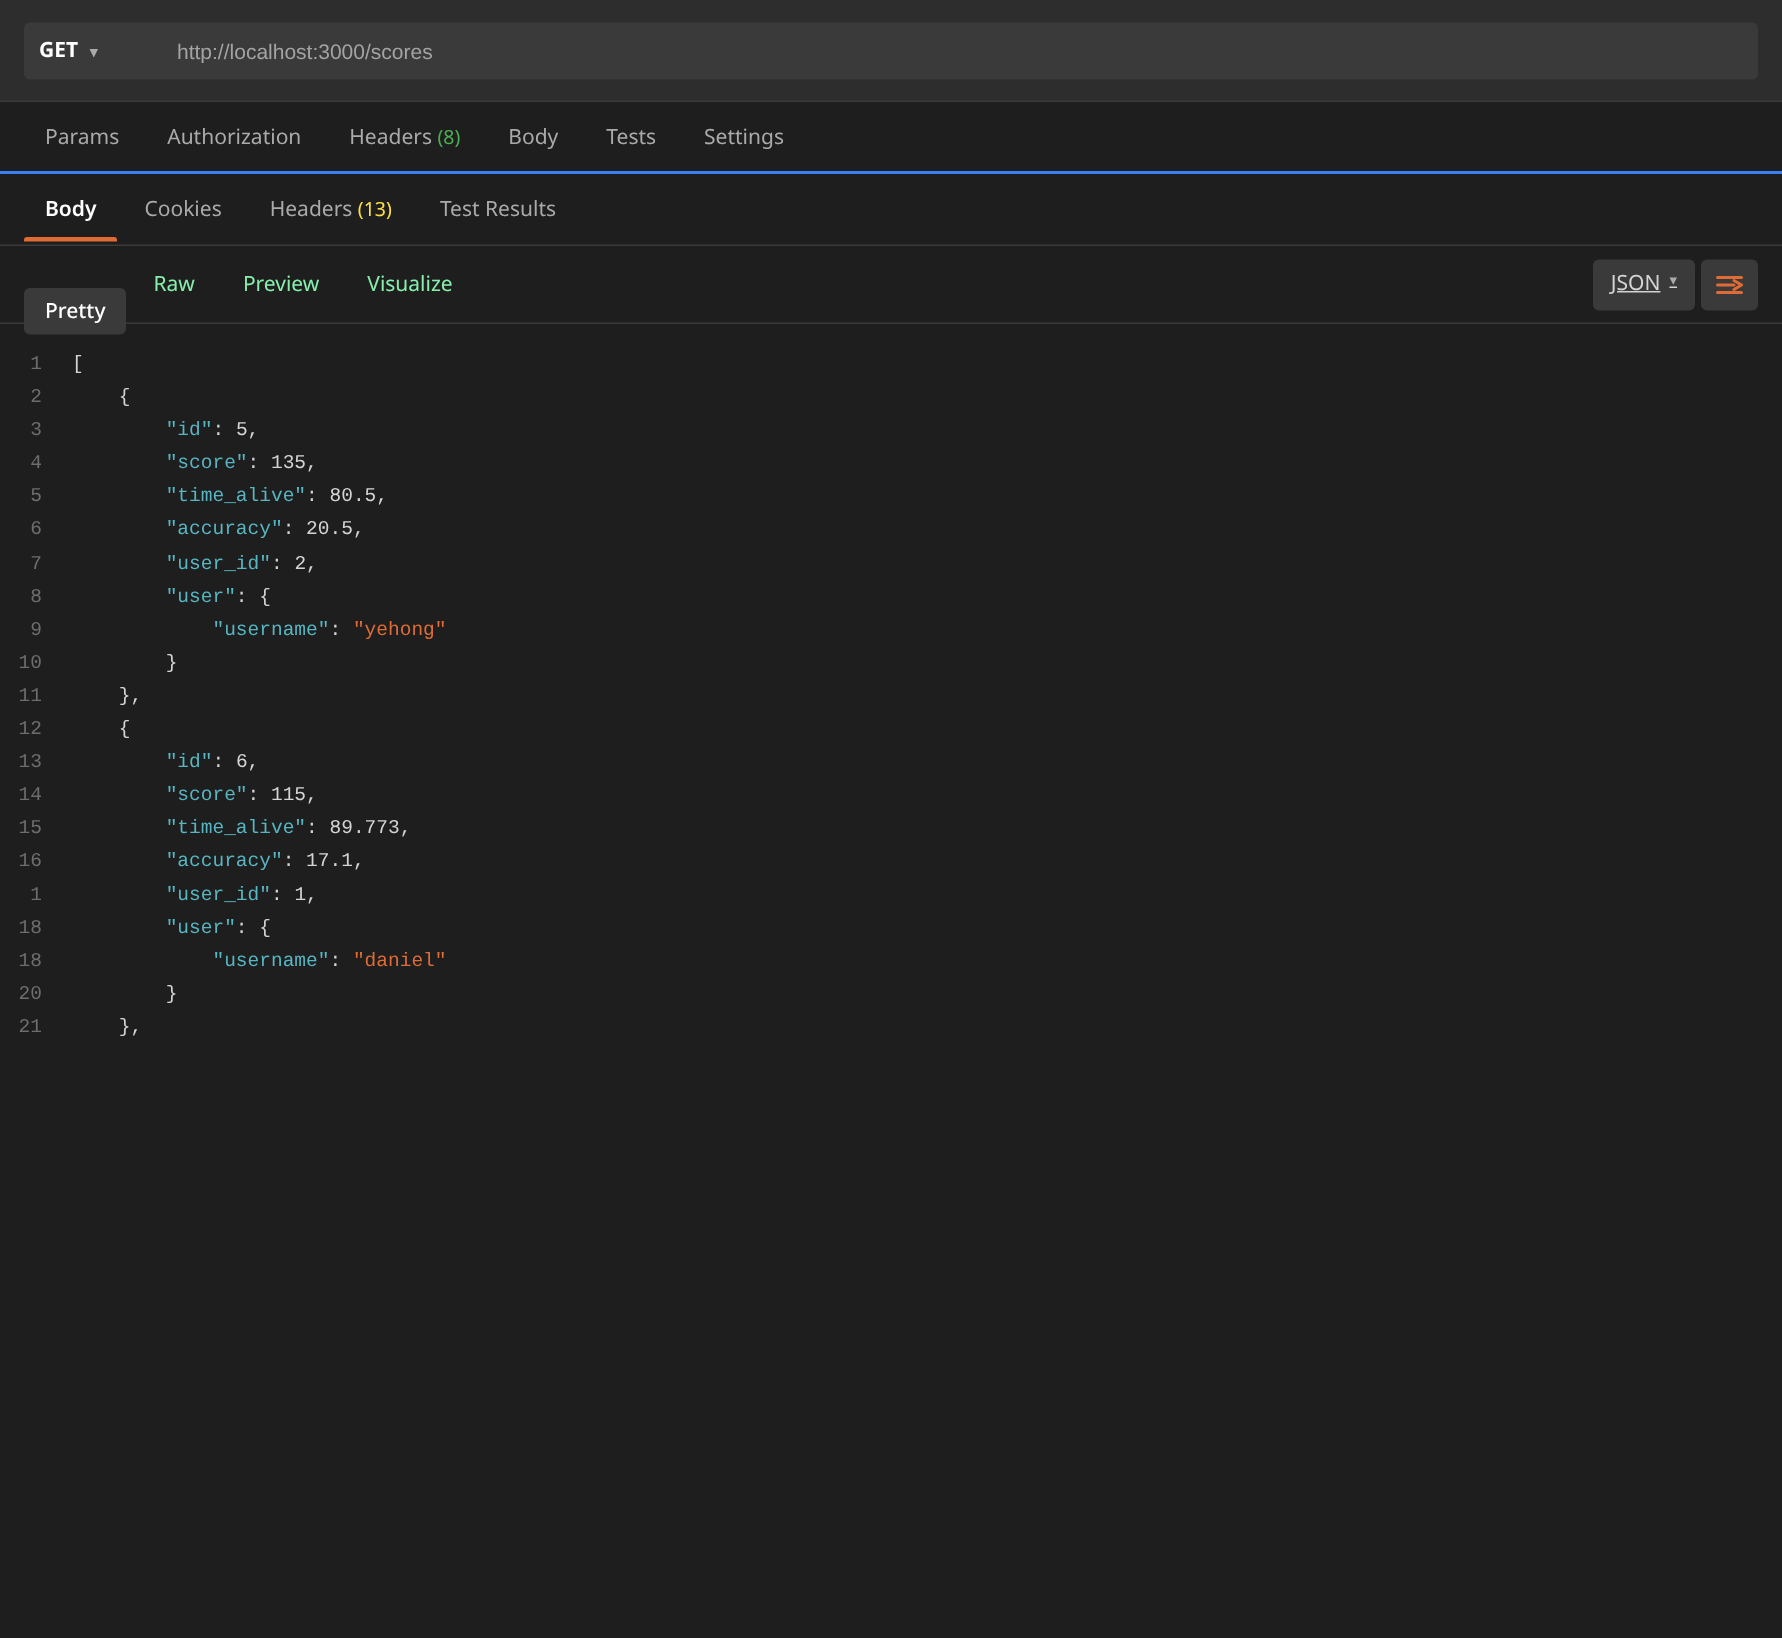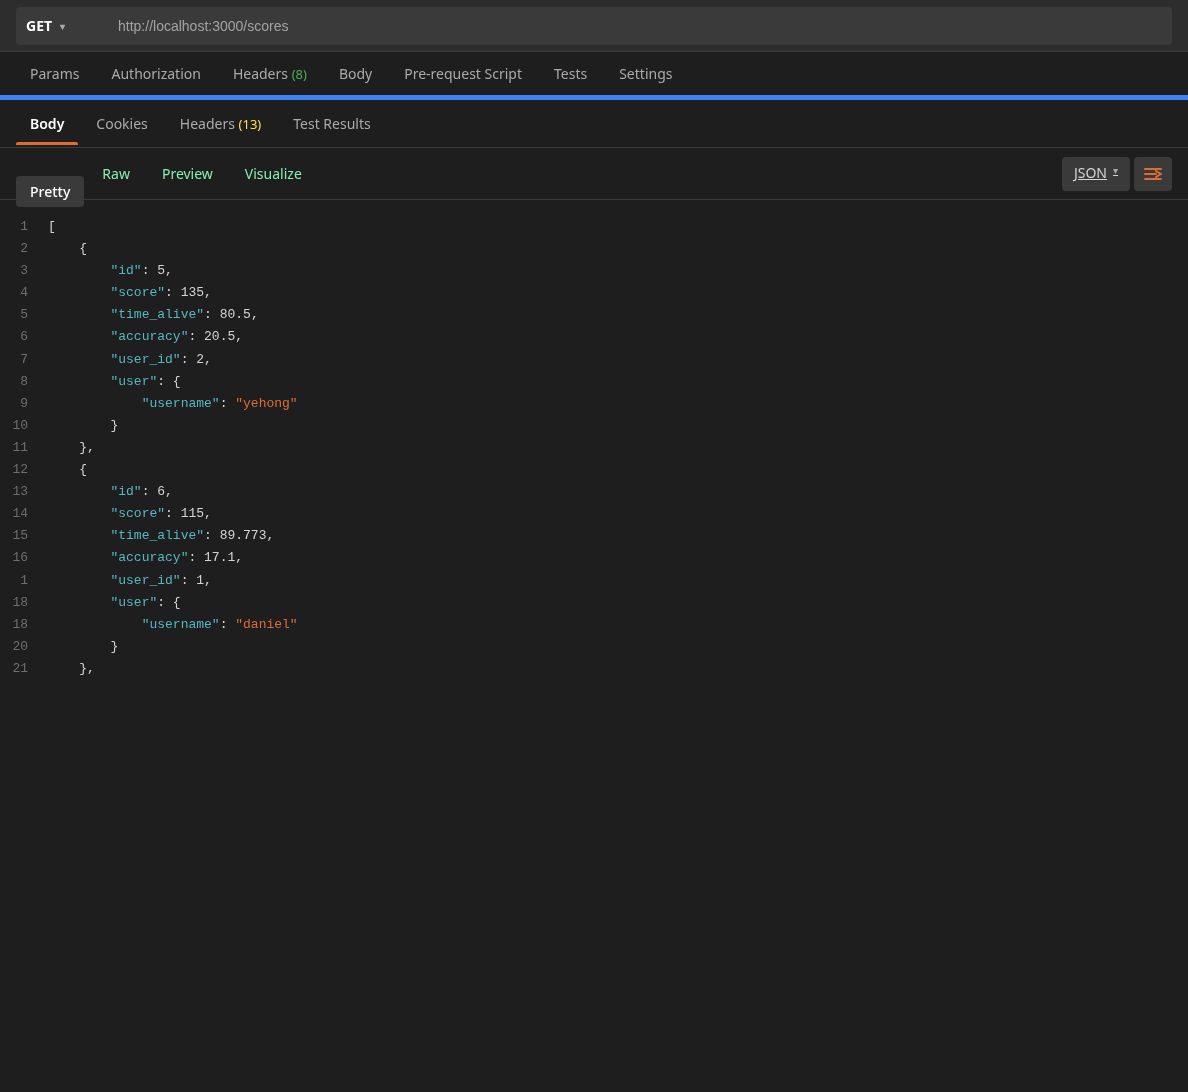--- a/index.html
+++ b/index.html
@@ -18,21 +18,21 @@
       overflow-x: hidden;
     }
 
     
     .url-bar {
       background-color: #2d2d2d;
       display: flex;
       align-items: center;
       padding: 10px 16px;
       gap: 0;
-      height: 52px;
+      height: 68px;
       border-bottom: 1px solid #3a3a3a;
     }
 
     .method-select {
       background-color: #3a3a3a;
       color: #ffffff;
       border: none;
       padding: 8px 10px;
       font-size: 14px;
       font-weight: 700;
@@ -61,21 +61,21 @@
       outline: none;
       border-radius: 0 4px 4px 0;
     }
 
     
     .request-tabs {
       display: flex;
       align-items: center;
       padding: 0 16px;
       background-color: #1e1e1e;
-      border-bottom: 5px solid #3b82f6;
+      border-bottom: 2px solid #3b82f6;
       height: 48px;
       gap: 4px;
     }
 
     .request-tab {
       padding: 12px 14px;
       cursor: pointer;
       color: #aaaaaa;
       font-size: 14px;
       position: relative;
@@ -259,23 +259,20 @@
     <span>Authorization</span>
   </div>
   <div class="request-tab">
     <span>Headers</span>
     <span class="tab-badge"> (<span>8</span>)</span>
   </div>
   <div class="request-tab">
     <span>Body</span>
   </div>
   <div class="request-tab">
-    <span>Pre-request Script</span>
-  </div>
-  <div class="request-tab">
     <span>Tests</span>
   </div>
   <div class="request-tab">
     <span>Settings</span>
   </div>
 </div>
 
 <div class="response-tabs">
   <div class="response-tab active">
     <span>Body</span>

